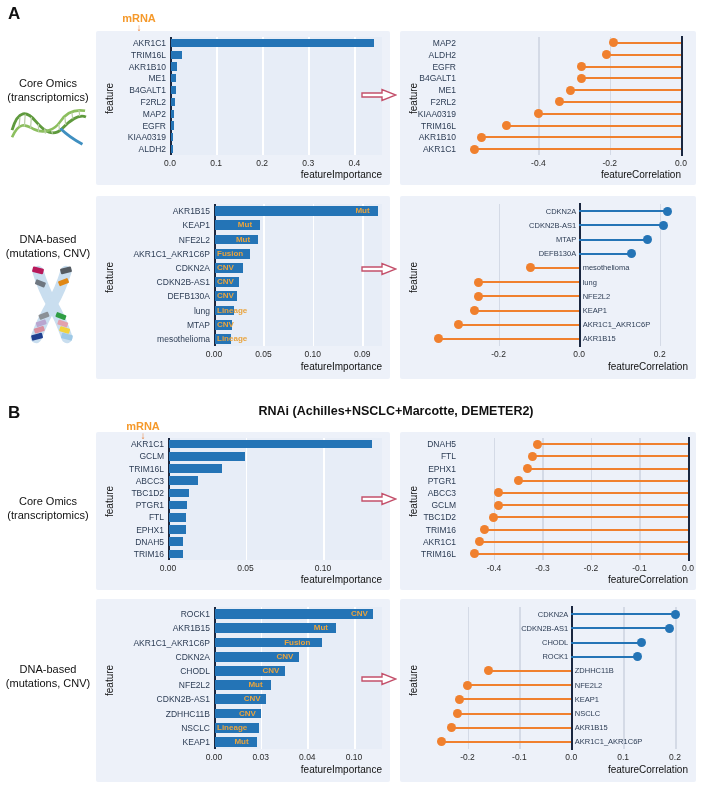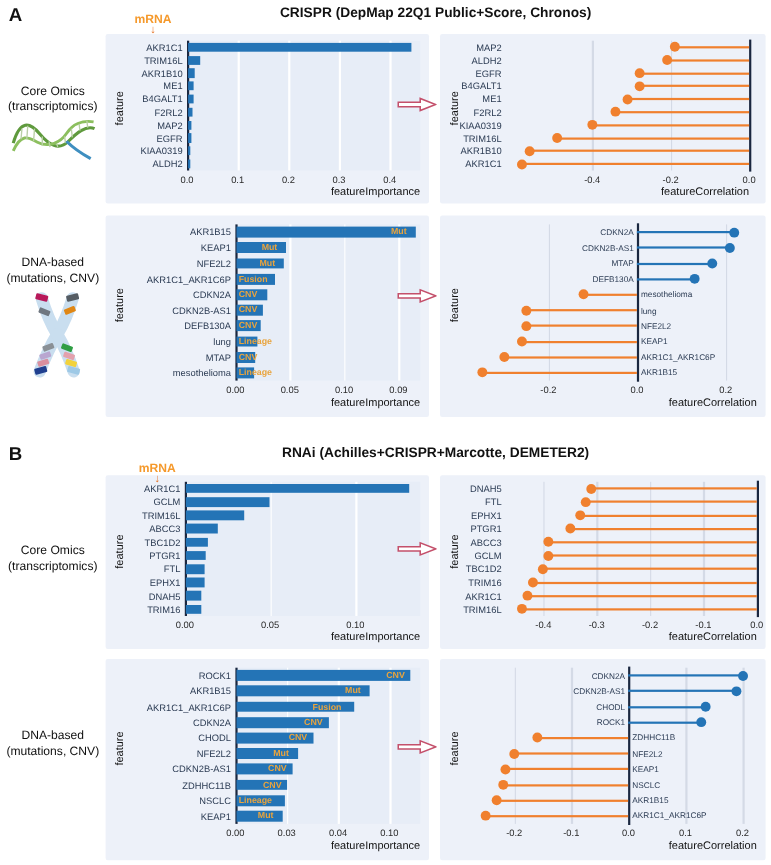--- a/index.html
+++ b/index.html
@@ -30,21 +30,20 @@
            transform:rotate(-90deg);transform-origin:left top;}
   .dot{position:absolute;width:9px;height:9px;border-radius:50%;}
   .stem{position:absolute;height:2px;}
 </style>
 </head>
 <body>
 
 <div class="fig">
 
   <div class="panel-letter" style="left:8px;top:4px;">A</div>
-  <div class="fig-title" style="top:4px;">CRISPR (DepMap 22Q1 Public+Score, Chronos)</div>
 
   <div class="side-label" style="top:76px;">
     <span>Core Omics</span><br>
     <span>(transcriptomics)</span>
   </div>
   <div class="side-image" style="left:8px;top:102px;">
     <svg width="82" height="44" viewBox="0 0 90 50">
       <path d="M3,32 C10,8 20,10 30,22 C40,34 50,40 60,30 C68,22 78,13 87,17" fill="none" stroke="#5f9a3d" stroke-width="3.2"></path>
       <path d="M3,40 C12,20 20,27 28,31 C40,37 52,31 58,22 C64,13 74,8 86,10" fill="none" stroke="#8cbf5e" stroke-width="3"></path>
       <g stroke="#b9cfa6" stroke-width="1.4">
@@ -86,21 +85,21 @@
         <rect x="8" y="77" width="12" height="6" rx="1" fill="#1f3f8f" transform="rotate(-15 14 80)"></rect>
         <rect x="34" y="55" width="11" height="5.5" rx="1" fill="#2f9e44" transform="rotate(21 39 58)"></rect>
         <rect x="36" y="63" width="11" height="5.5" rx="1" fill="#e3a1ad" transform="rotate(19 41 66)"></rect>
         <rect x="38" y="70" width="11" height="5.5" rx="1" fill="#f2d23c" transform="rotate(17 43 73)"></rect>
         <rect x="40" y="77" width="12" height="6" rx="1" fill="#9ec9e6" transform="rotate(15 46 80)"></rect>
       </g>
     </svg>
   </div>
 
   <div class="panel-letter" style="left:8px;top:403px;">B</div>
-  <div class="fig-title" style="top:404px;">RNAi (Achilles+CRISPR+Marcotte, DEMETER2)</div>
+  <div class="fig-title" style="top:404px;">RNAi (Achilles+NSCLC+Marcotte, DEMETER2)</div>
 
   <div class="side-label" style="top:494px;">
     <span>Core Omics</span><br>
     <span>(transcriptomics)</span>
   </div>
   <div class="side-label" style="top:662px;">
     <span>DNA-based</span><br>
     <span>(mutations, CNV)</span>
   </div>
 

